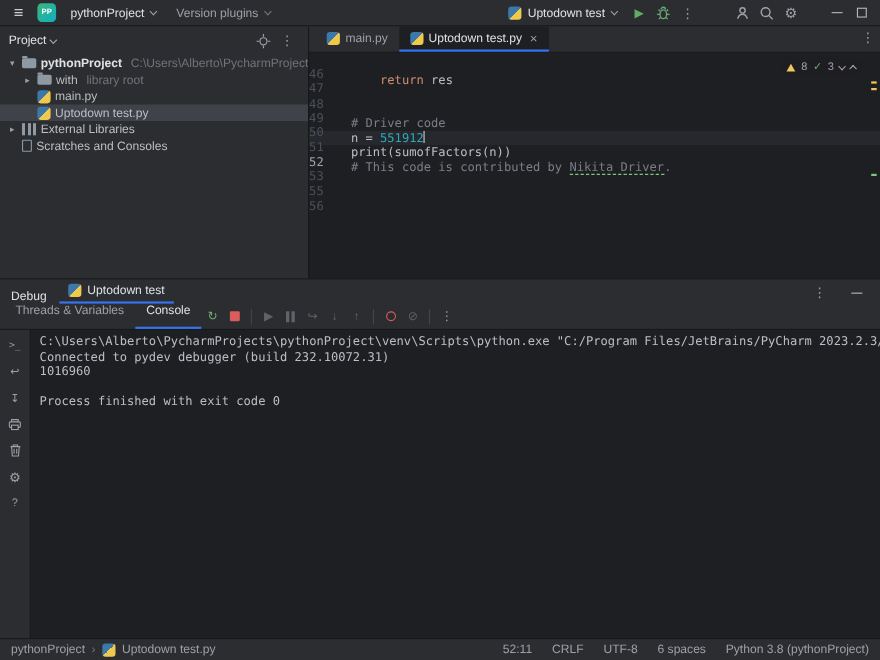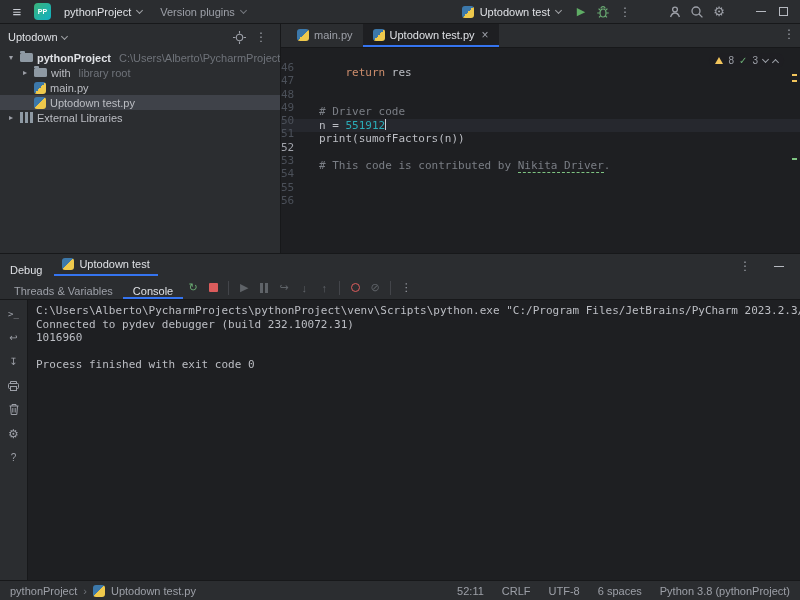--- a/index.html
+++ b/index.html
@@ -97,21 +97,21 @@
   .cdn, .cup { display:inline-block; width:5px; height:5px; border-right:1.3px solid #9da0a8; border-bottom:1.3px solid #9da0a8; }
   .cdn { transform:rotate(45deg); margin-bottom:2px; }
   .cup { transform:rotate(-135deg); margin-top:3px; }
   .stripe-mark { position:absolute; width:5px; height:2px; right:3px; background:#f2c55c; }
   
   .debug { height:327px; background:#2b2d30; border-top:1px solid #17181a; display:flex; flex-direction:column; }
   .debug-header { height:22px; flex:none; display:flex; align-items:flex-end; padding:0 10px; gap:12px; }
   .dh-title { color:#dfe1e5; }
   .dh-tab { height:100%; display:flex; align-items:center; gap:5px; padding:0 8px; color:#dfe1e5; border-bottom:2px solid #3574f0; cursor:pointer; }
   .debug-toolbar { height:24px; flex:none; display:flex; align-items:center; border-bottom:1px solid #17181a; padding:0 4px; }
-  .dt-tab { height:100%; display:flex; align-items:flex-end; padding:0 10px; color:#9da0a8; border-bottom:2px solid transparent; cursor:pointer; }
+  .dt-tab { height:100%; display:flex; align-items:flex-start; padding:0 10px; color:#9da0a8; border-bottom:2px solid transparent; cursor:pointer; }
   .dt-tab.active { color:#dfe1e5; border-bottom-color:#3574f0; }
   .dsep { width:1px; height:14px; background:#43454a; margin:0 5px; flex:none; }
   .dicon { width:20px; height:18px; display:inline-flex; align-items:center; justify-content:center; color:#9da0a8; cursor:pointer; font-size:11px; flex:none; }
   .dicon.dim { color:#5f6368; }
   .dicon.green { color:#6aab73; }
   .stop-glyph { display:inline-block; width:9px; height:9px; background:#db5c5c; border-radius:1px; }
   .pause-glyph { display:inline-block; width:8px; height:10px; border-left:3px solid #5f6368; border-right:3px solid #5f6368; }
   .bp-glyph { display:inline-block; width:9px; height:9px; border:1.5px solid #db5c5c; border-radius:50%; }
   .console { flex:1; min-height:0; display:flex; background:#1e1f22; }
   .con-gutter {
@@ -189,21 +189,21 @@
           <span class="max-glyph"></span>
         </span>
     </div>
   </header>
 
   <div class="main">
 
     <aside class="project">
       <div class="panel-header">
         <span class="ph-title">
-          <span>Uptodown</span>
+          <span>Project</span>
           <span class="chev"></span>
         </span>
         <span class="flexsp"></span>
         <span class="icon">
           <svg width="13" height="13" viewBox="0 0 13 13" fill="none" stroke="#9da0a8" stroke-width="1.1">
             <circle cx="6.5" cy="6.5" r="3.2"></circle>
               <path d="M6.5 0v2.4M6.5 10.6V13M0 6.5h2.4M10.6 6.5H13"></path>
           </svg>
         </span>
         <span class="icon">⋮</span>
@@ -228,20 +228,25 @@
           </div>
           <div class="tree-row selected" style="padding-left: 20px;">
             <span class="tw"></span>
             <span class="ticon pychip"></span>
             <span class="tlabel">Uptodown test.py</span>
           </div>
           <div class="tree-row" style="padding-left: 6px;">
             <span class="tw">▸</span>
             <span class="ticon i-lib"></span>
             <span class="tlabel">External Libraries</span>
+          </div>
+          <div class="tree-row" style="padding-left: 6px;">
+            <span class="tw"></span>
+            <span class="ticon i-scratch"></span>
+            <span class="tlabel">Scratches and Consoles</span>
           </div>
         </div>
     </aside>
 
     <section class="editor">
       <div class="tabbar">
         <div class="tab">
           <span class="pychip"></span>
           <span>main.py</span>
         </div>
@@ -282,24 +287,20 @@
             </div>
             <div class="code-row current">
               <span class="gut">52</span>
               <span class="ltx"><span class="tok t">n = </span><span class="tok n">551912</span><span class="caret"></span></span>
             </div>
             <div class="code-row">
               <span class="gut">53</span>
               <span class="ltx"><span class="tok t">print(sumofFactors(n))</span></span>
             </div>
             <div class="code-row">
-              <span class="gut">54</span>
-              <span class="ltx"></span>
-            </div>
-            <div class="code-row">
               <span class="gut">55</span>
               <span class="ltx"><span class="tok c"># This code is contributed by </span><span class="tok c u">Nikita Driver</span><span class="tok c">.</span></span>
             </div>
             <div class="code-row">
               <span class="gut">56</span>
               <span class="ltx"></span>
             </div>
           </div>
 
         <div class="insp">

